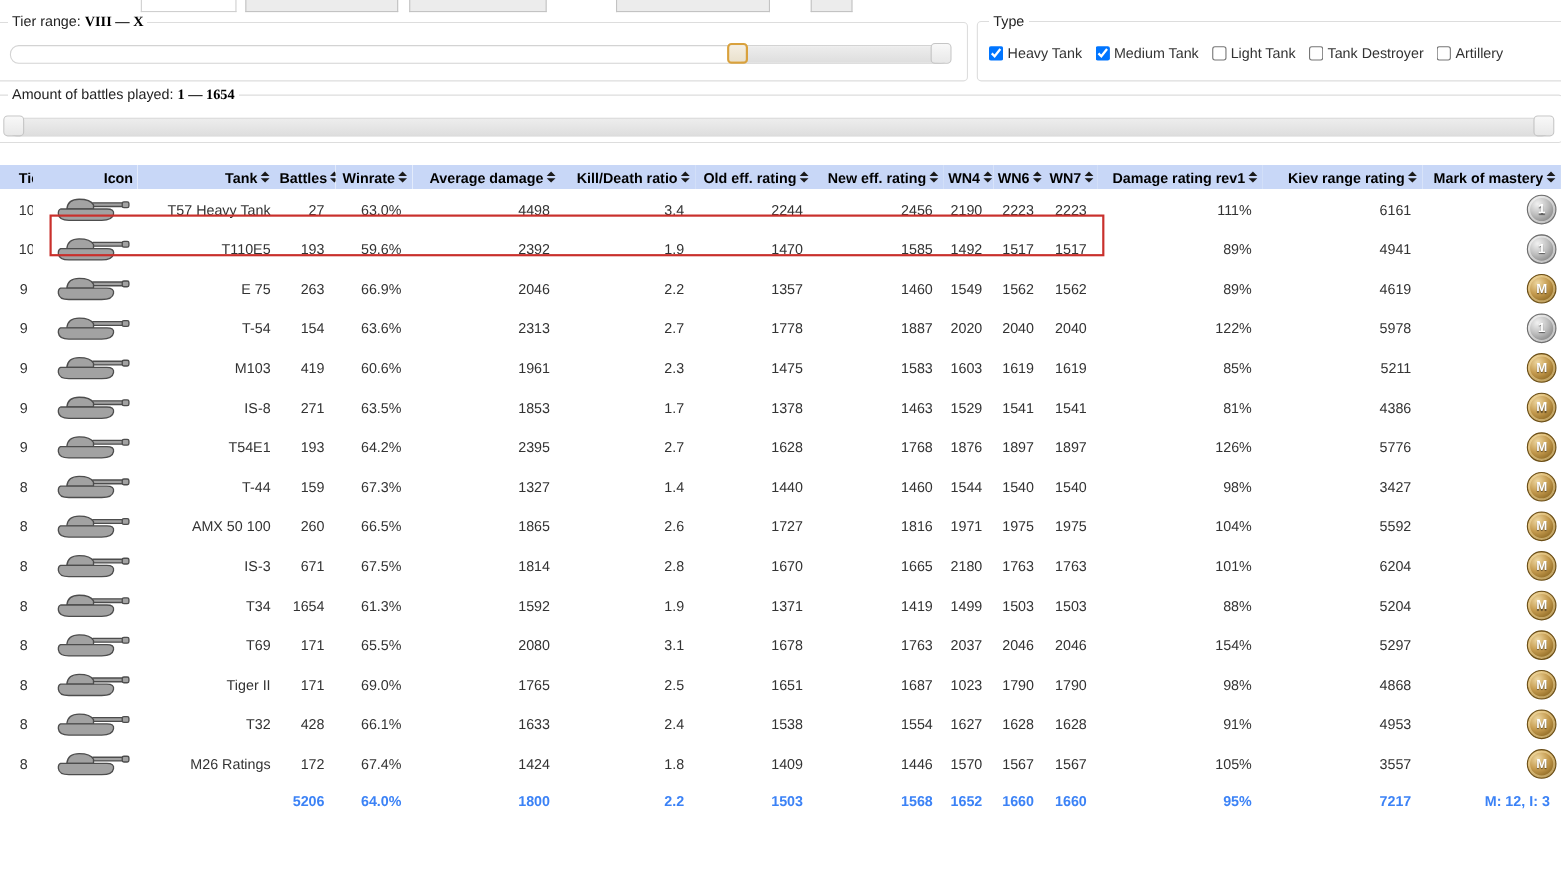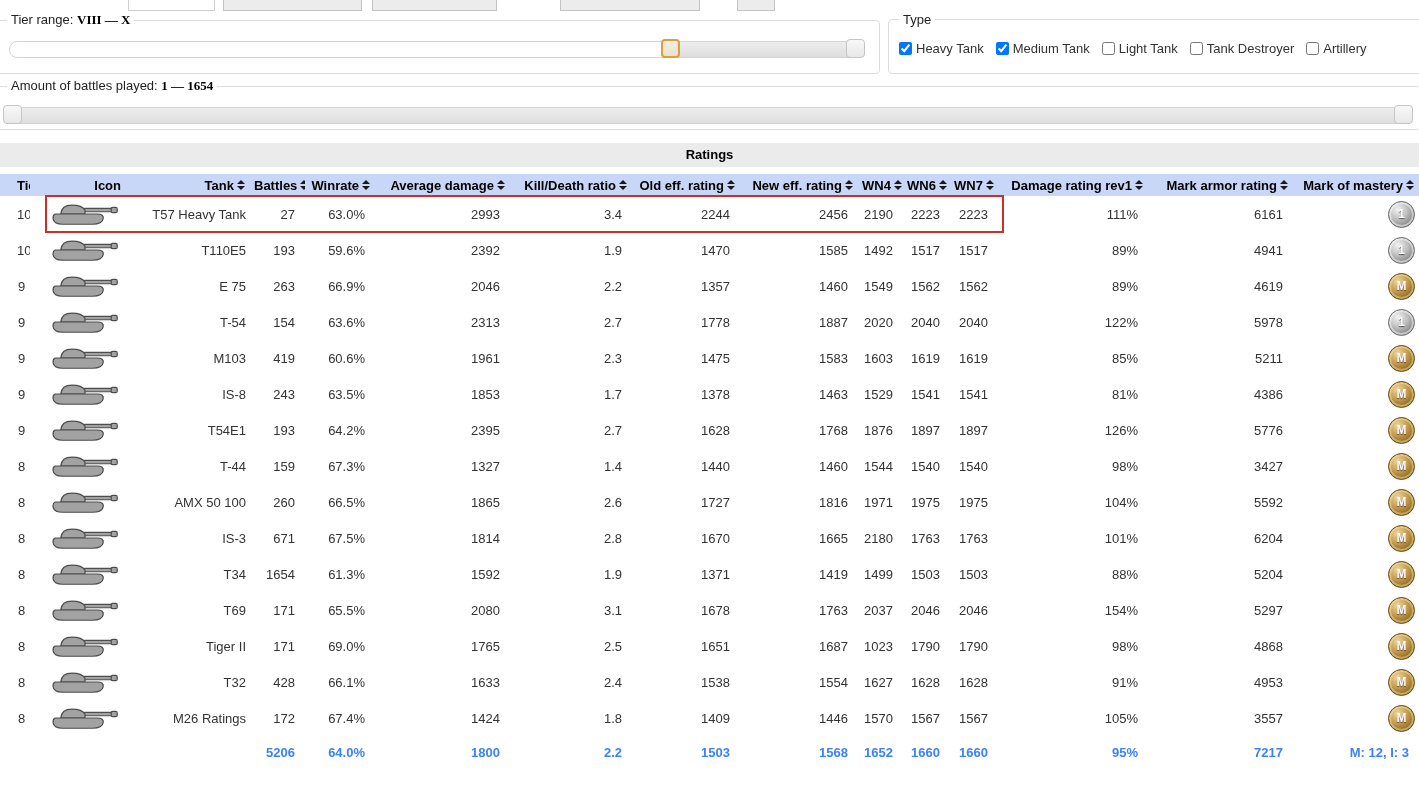--- a/index.html
+++ b/index.html
@@ -109,21 +109,20 @@
 
   <fieldset id="fs-battles">
     <legend><span>Amount of battles played:</span> <b>1 — 1654</b></legend>
     <div class="slider full">
       <div class="handle" style="left:-5px;"></div>
       <div class="handle" style="left:calc(100% - 15px);"></div>
     </div>
   </fieldset>
 
   <div class="ratings">
-    <div class="tbl-title">Ratings</div>
     <table>
       <colgroup>
         <col style="width:30px">
           <col style="width:95px">
           <col style="width:125px">
           <col style="width:55px">
         <col style="width:70px">
           <col style="width:135px">
           <col style="width:122px">
           <col style="width:108px">
@@ -214,21 +213,21 @@
                 </span>
               </span></th>
             <th class="ar"><span class="th-inner">
                 <span>Damage rating rev1</span>
                 <span class="sort">
                   <i class="u"></i>
                   <i class="d"></i>
                 </span>
               </span></th>
             <th class="ar"><span class="th-inner">
-                <span>Mark armor rating</span>
+                <span>Kiev range rating</span>
                 <span class="sort">
                   <i class="u"></i>
                   <i class="d"></i>
                 </span>
               </span></th>
             <th class="ac"><span class="th-inner">
                 <span>Mark of mastery</span>
                 <span class="sort">
                   <i class="u"></i>
                   <i class="d"></i>
@@ -245,21 +244,21 @@
         <rect x="36" y="9" width="32" height="3.6" rx="1.8"></rect>
         <rect x="66" y="8" width="6.5" height="5.6" rx="1.6"></rect>
         <path d="M12 15 Q13 5.5 24 5.5 Q35 5.5 38 11 L38 15 Z"></path>
         <path d="M6 15 L51 15 Q58.5 15 57.5 20 Q56.5 26 46 26 L14 26 Q4.5 26 3.8 20 Q3.4 16 6 15 Z"></path>
       </g>
     </svg>
   </td>
             <td class="ac">T57 Heavy Tank</td>
             <td class="ar">27</td>
             <td class="ar">63.0%</td>
-            <td class="ar">2993</td>
+            <td class="ar">4498</td>
             <td class="ar">3.4</td>
             <td class="ar">2244</td>
             <td class="ar">2456</td>
             <td class="ar">2190</td>
             <td class="ar">2223</td>
             <td class="ar">2223</td>
             <td class="ar">111%</td>
             <td class="ar">6161</td>
             <td class="ac"><span class="badge badge-silver">1</span></td>
           </tr>
@@ -373,21 +372,21 @@
     <svg class="tank-svg" width="72" height="28" viewBox="0 0 76 30">
       <g fill="#a2a2a2" stroke="#4d4d4d" stroke-width="1.3">
         <rect x="36" y="9" width="32" height="3.6" rx="1.8"></rect>
         <rect x="66" y="8" width="6.5" height="5.6" rx="1.6"></rect>
         <path d="M12 15 Q13 5.5 24 5.5 Q35 5.5 38 11 L38 15 Z"></path>
         <path d="M6 15 L51 15 Q58.5 15 57.5 20 Q56.5 26 46 26 L14 26 Q4.5 26 3.8 20 Q3.4 16 6 15 Z"></path>
       </g>
     </svg>
   </td>
             <td class="ac">IS-8</td>
-            <td class="ar">243</td>
+            <td class="ar">271</td>
             <td class="ar">63.5%</td>
             <td class="ar">1853</td>
             <td class="ar">1.7</td>
             <td class="ar">1378</td>
             <td class="ar">1463</td>
             <td class="ar">1529</td>
             <td class="ar">1541</td>
             <td class="ar">1541</td>
             <td class="ar">81%</td>
             <td class="ar">4386</td>

